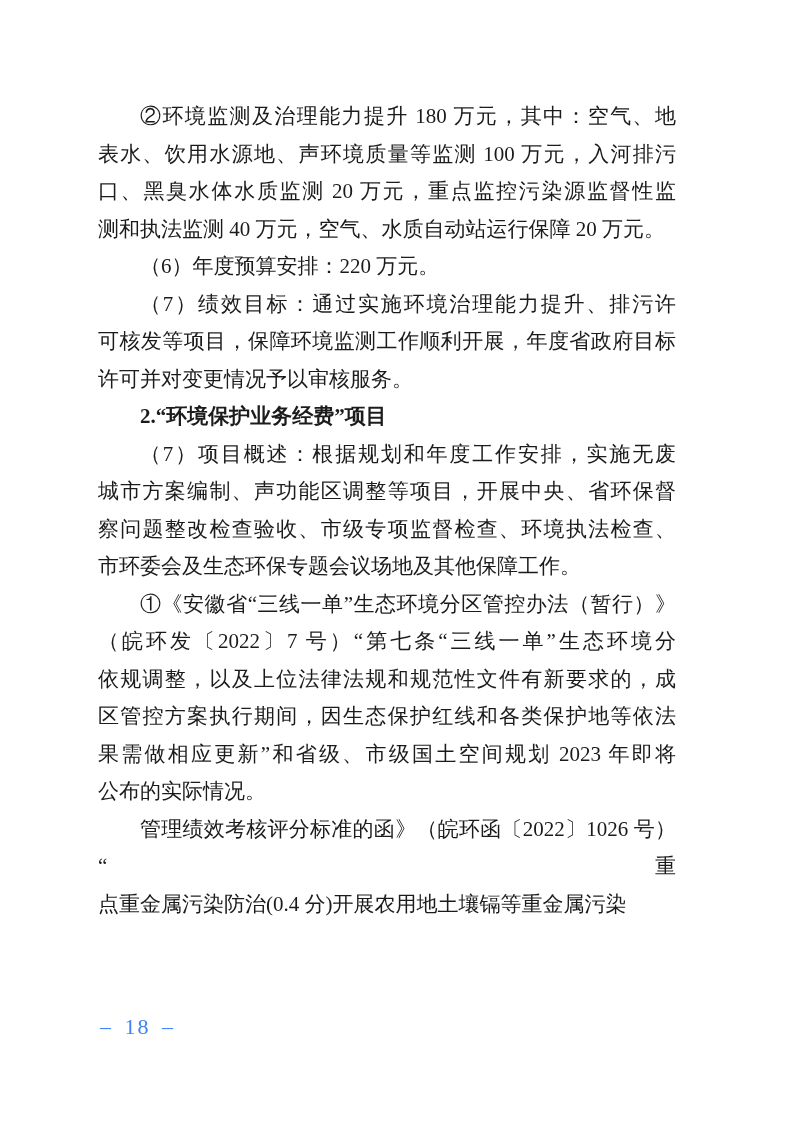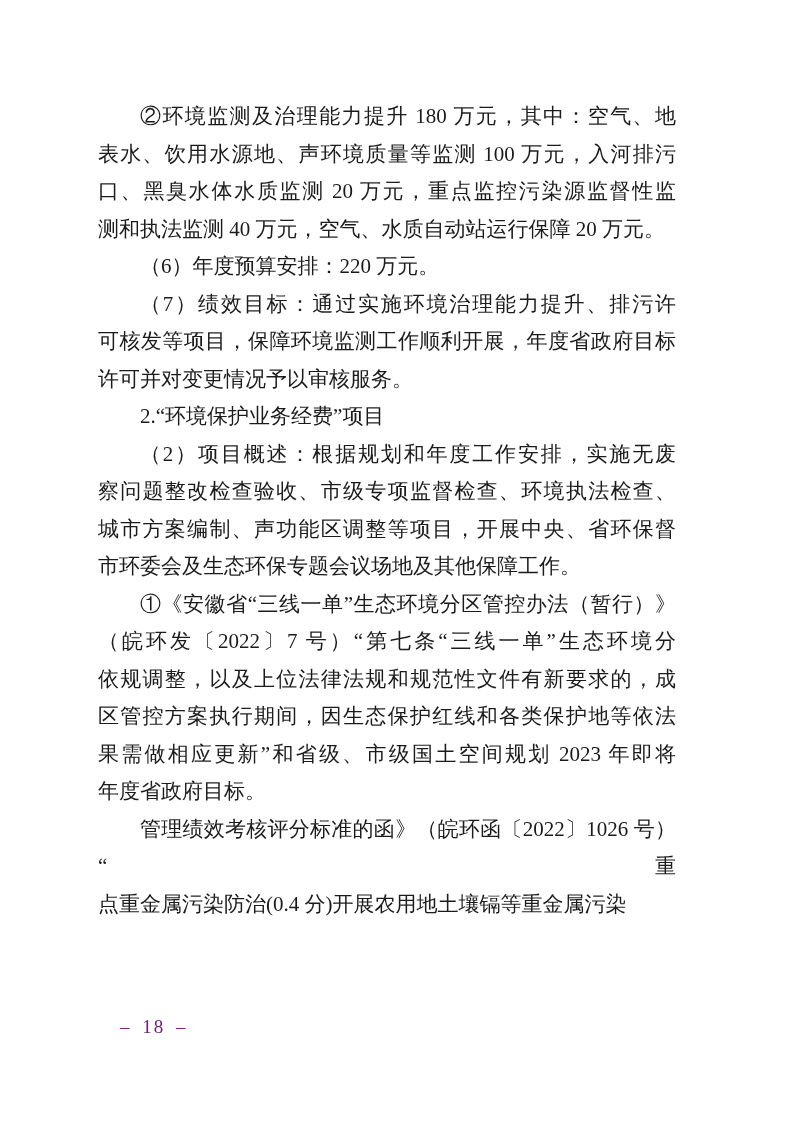--- a/index.html
+++ b/index.html
@@ -28,30 +28,30 @@
     line-height: 37.5px;
     text-align: justify;
     text-align-last: justify;
     white-space: normal;
     color: #1b1b1b;
   }
   
   .para .line:last-child { text-align-last: auto; }
   
   .para .line:first-child { text-indent: 2em; }
-  .heading .line { font-weight: 400; }
+  .heading .line { font-weight: 700; }
   .page-number {
     position: absolute;
-    left: 120px;
+    left: 100px;
     top: 1015px;
-    font-size: 19px;
+    font-size: 22px;
     line-height: 24px;
     letter-spacing: 2px;
     word-spacing: 4px;
-    color: #701a75;
+    color: #3b82f6;
   }
 </style>
 </head>
 <body>
 
 <div class="page">
   <main class="text-block" id="text-block">
       <div class="para">
         <div class="line">②环境监测及治理能力提升 180 万元，其中：空气、地</div>
         <div class="line">表水、饮用水源地、声环境质量等监测 100 万元，入河排污</div>
@@ -63,32 +63,32 @@
       </div>
       <div class="para">
         <div class="line">（7）绩效目标：通过实施环境治理能力提升、排污许</div>
         <div class="line">可核发等项目，保障环境监测工作顺利开展，年度省政府目标</div>
         <div class="line">许可并对变更情况予以审核服务。</div>
       </div>
       <div class="para heading">
         <div class="line">2.“环境保护业务经费”项目</div>
       </div>
       <div class="para">
-        <div class="line">（2）项目概述：根据规划和年度工作安排，实施无废</div>
+        <div class="line">（7）项目概述：根据规划和年度工作安排，实施无废</div>
+        <div class="line">城市方案编制、声功能区调整等项目，开展中央、省环保督</div>
         <div class="line">察问题整改检查验收、市级专项监督检查、环境执法检查、</div>
-        <div class="line">城市方案编制、声功能区调整等项目，开展中央、省环保督</div>
         <div class="line">市环委会及生态环保专题会议场地及其他保障工作。</div>
       </div>
       <div class="para">
         <div class="line">①《安徽省“三线一单”生态环境分区管控办法（暂行）》</div>
         <div class="line">（皖环发〔2022〕7 号）“第七条“三线一单”生态环境分</div>
         <div class="line">依规调整，以及上位法律法规和规范性文件有新要求的，成</div>
         <div class="line">区管控方案执行期间，因生态保护红线和各类保护地等依法</div>
         <div class="line">果需做相应更新”和省级、市级国土空间规划 2023 年即将</div>
-        <div class="line">年度省政府目标。</div>
+        <div class="line">公布的实际情况。</div>
       </div>
       <div class="para">
         <div class="line">管理绩效考核评分标准的函》（皖环函〔2022〕1026 号）“重</div>
         <div class="line">点重金属污染防治(0.4 分)开展农用地土壤镉等重金属污染</div>
       </div>
     </main>
   <div class="page-number">– 18 –</div>
 </div>
 
 </body></html>

